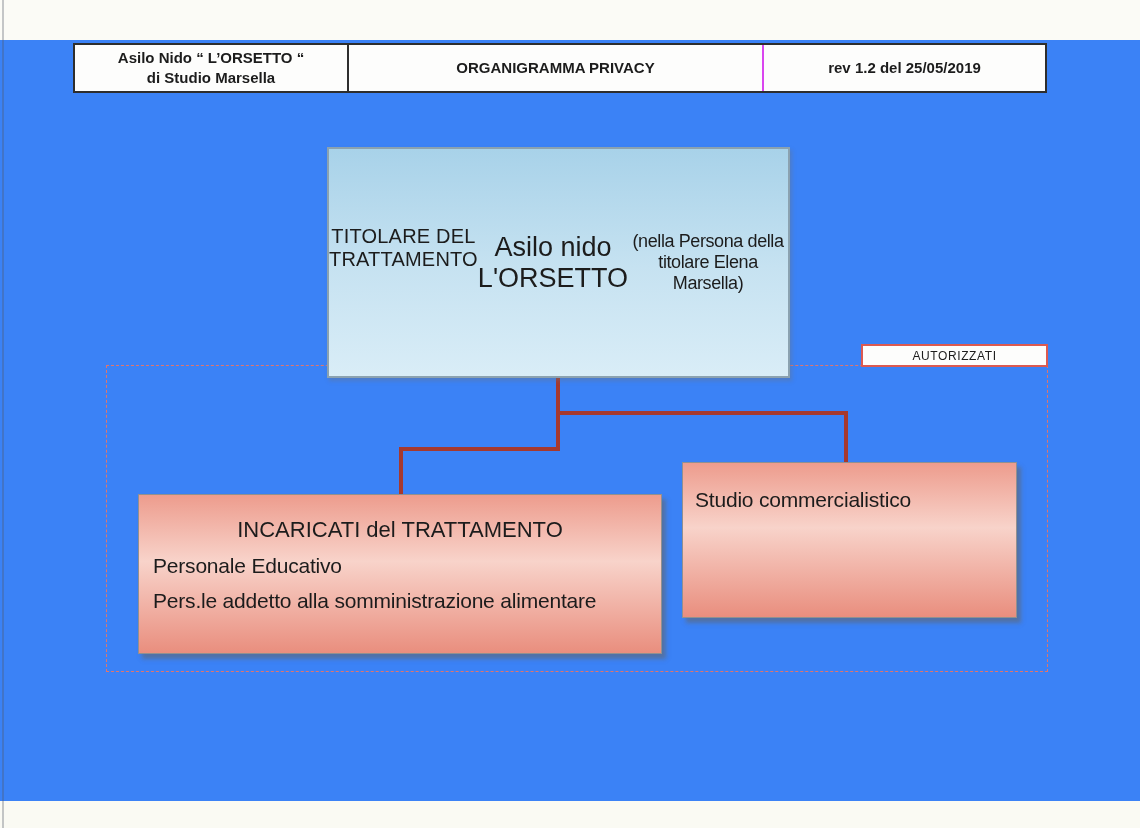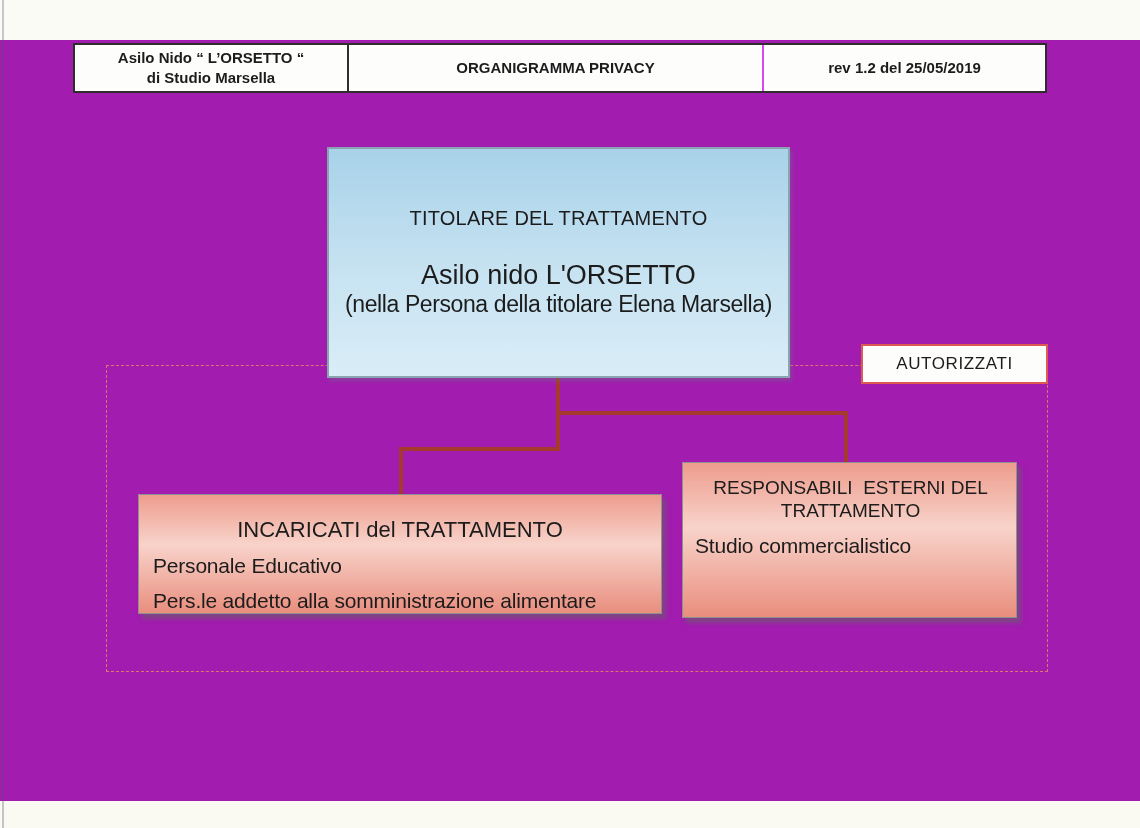--- a/index.html
+++ b/index.html
@@ -1,18 +1,18 @@
 <!DOCTYPE html>
 <html><head>
 <meta charset="utf-8">
 <style>
   html,body { margin:0; padding:0; background:#d8d8d8; }
   .canvas {
     position:relative; width:1140px; height:828px; overflow:hidden;
-    background:#a21caf;
+    background:#3b82f6;
     font-family:"Liberation Sans", sans-serif;
     color:#1c1c1c;
   }
   .band-top    { position:absolute; left:0; top:0;    width:1140px; height:40px;  background:#fbfbf6; }
   .band-bottom { position:absolute; left:0; top:801px; width:1140px; height:27px; background:#fafaf3; }
   .edge-left   { position:absolute; left:2px; top:0; width:2px; height:828px; background:rgba(80,86,98,0.32); }
 
   
   .header-table {
     position:absolute; left:73px; top:43px; width:974px; height:50px;
@@ -40,48 +40,48 @@
   .l-v-mid    { left:556px; top:411px; width:4px;   height:40px; }
   .l-h-left   { left:399px; top:447px; width:161px; height:4px;  }
   .l-v-left   { left:399px; top:447px; width:4px;   height:50px; }
 
   
   .box-blue {
     position:absolute; left:327px; top:147px; width:463px; height:231px;
     background:linear-gradient(180deg,#a8d2e9 0%, #c6e2f1 52%, #d9edf7 100%);
     border:2px solid #8ba2b0; box-sizing:border-box;
     box-shadow:2px 3px 4px rgba(105,115,130,0.40);
-    display:flex; flex-direction:column; align-items:center; justify-content:center;
+    display:flex; flex-direction:row; align-items:center; justify-content:center;
     text-align:center;
   }
   .box-blue .role { font-size:20px; letter-spacing:0.2px; margin-bottom:30px; }
   .box-blue .name { font-size:27px; }
-  .box-blue .note { font-size:23px; letter-spacing:-0.4px; }
+  .box-blue .note { font-size:18px; letter-spacing:-0.4px; }
 
   
   .box-red {
     position:absolute;
     background:linear-gradient(180deg,#ed9c8d 0%, #f8d3ca 42%, #e98e7e 100%);
     border:1px solid #909090; box-sizing:border-box;
     box-shadow:4px 5px 4px rgba(100,100,100,0.55);
   }
-  .box-incaricati { left:138px; top:494px; width:524px; height:120px; padding:22px 14px 0 14px; }
+  .box-incaricati { left:138px; top:494px; width:524px; height:160px; padding:22px 14px 0 14px; }
   .box-incaricati .title { text-align:center; font-size:22px; }
   .box-incaricati .item  { text-align:left; font-size:21px; margin-top:11px; letter-spacing:-0.2px; }
 
   .box-responsabili { left:682px; top:462px; width:335px; height:156px; padding:13px 10px 0 12px; }
   .box-responsabili .title { text-align:center; font-size:19px; line-height:1.22; white-space:pre-wrap; }
   .box-responsabili .item  { text-align:left; font-size:21px; margin-top:12px; letter-spacing:-0.2px; }
 
   
   .auth-box {
-    position:absolute; left:861px; top:344px; width:187px; height:40px;
+    position:absolute; left:861px; top:344px; width:187px; height:23px;
     background:#fdfdfc; border:2px solid #dc5a51; box-sizing:border-box;
     display:flex; align-items:center; justify-content:center;
-    font-size:17px; letter-spacing:0.6px;
+    font-size:12px; letter-spacing:0.6px;
   }
 </style>
 </head>
 <body>
 
 <div class="canvas">
 
   <div class="band-top"></div>
   <div class="band-bottom"></div>
   <div class="edge-left"></div>
@@ -114,21 +114,20 @@
     <div class="note">(nella Persona della titolare Elena Marsella)</div>
   </div>
 
   <div class="box-red box-incaricati">
     <div class="title">INCARICATI del TRATTAMENTO</div>
     <div class="item">Personale Educativo</div>
     <div class="item">Pers.le addetto alla somministrazione alimentare</div>
   </div>
 
   <div class="box-red box-responsabili">
-    <div class="title">RESPONSABILI  ESTERNI DEL TRATTAMENTO</div>
     <div class="item">Studio commercialistico</div>
   </div>
 
   <div class="auth-box">
     <span>AUTORIZZATI</span>
   </div>
 
 </div>
 
 </body></html>

